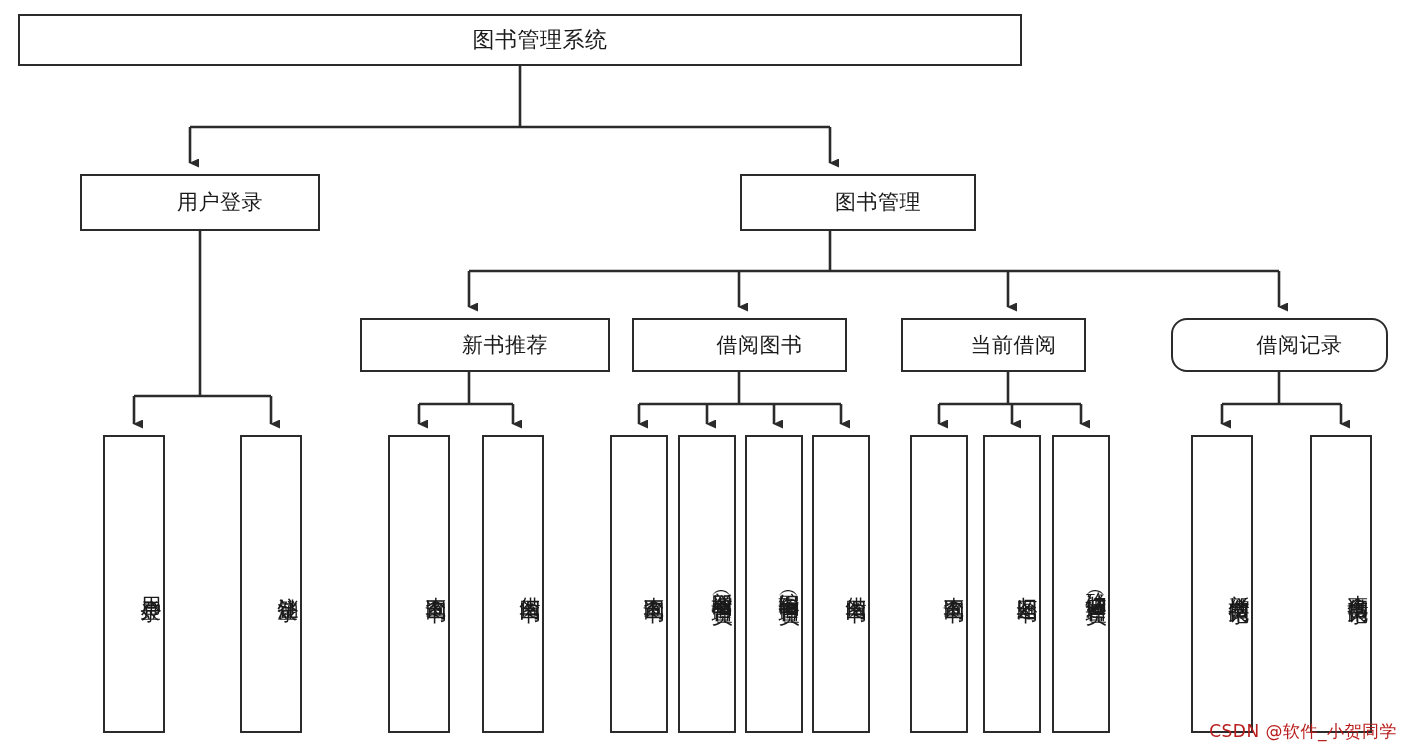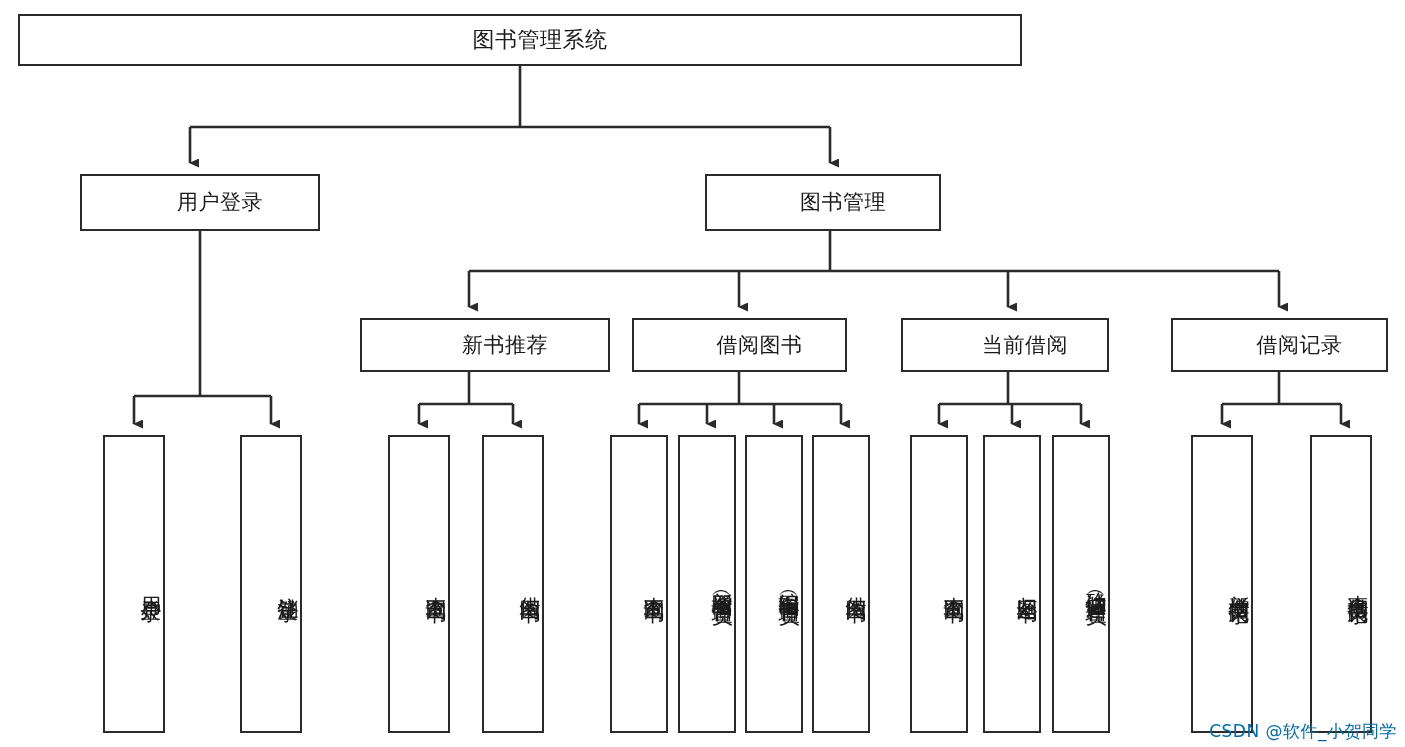--- a/index.html
+++ b/index.html
@@ -61,21 +61,21 @@
     text-orientation: upright;
   }
   .node.root {
     font-size: 22px;
   }
   .watermark {
     position: absolute;
     right: 8px;
     bottom: 4px;
     font-size: 17px;
-    color: #0369a1;
+    color: #b91c1c;
     letter-spacing: 0.5px;
     white-space: nowrap;
   }
 </style>
 </head>
 <body>
 
 <div id="diagram-root">
 
   <svg class="connectors" viewBox="0 0 1405 747">
@@ -129,34 +129,34 @@
     </g>
   </svg>
 
   <div class="node horiz root" style="left:18px; top:14px; width:1004px; height:52px;">
     <span class="label">图书管理系统</span>
   </div>
 
   <div class="node horiz" style="left:80px; top:174px; width:240px; height:57px;">
     <span class="label">用户登录</span>
   </div>
-  <div class="node horiz" style="left:705px; top:174px; width:236px; height:57px;">
+  <div class="node horiz" style="left:740px; top:174px; width:236px; height:57px;">
     <span class="label">图书管理</span>
   </div>
 
   <div class="node horiz" style="left:360px; top:318px; width:250px; height:54px;">
     <span class="label">新书推荐</span>
   </div>
   <div class="node horiz" style="left:632px; top:318px; width:215px; height:54px;">
     <span class="label">借阅图书</span>
   </div>
-  <div class="node horiz" style="left:901px; top:318px; width:208px; height:54px;">
+  <div class="node horiz" style="left:901px; top:318px; width:185px; height:54px;">
     <span class="label">当前借阅</span>
   </div>
-  <div class="node horiz" style="left:1171px; top:318px; width:217px; height:54px;">
+  <div class="node horiz" style="left:1171px; top:318px; width:217px; height:54px;border-radius:16px;">
     <span class="label">借阅记录</span>
   </div>
 
   <div class="node vert" style="left:103px; top:435px; width:62px; height:298px;">
     <span class="label">用户登录</span>
   </div>
   <div class="node vert" style="left:240px; top:435px; width:62px; height:298px;">
     <span class="label">注销登录</span>
   </div>
 

